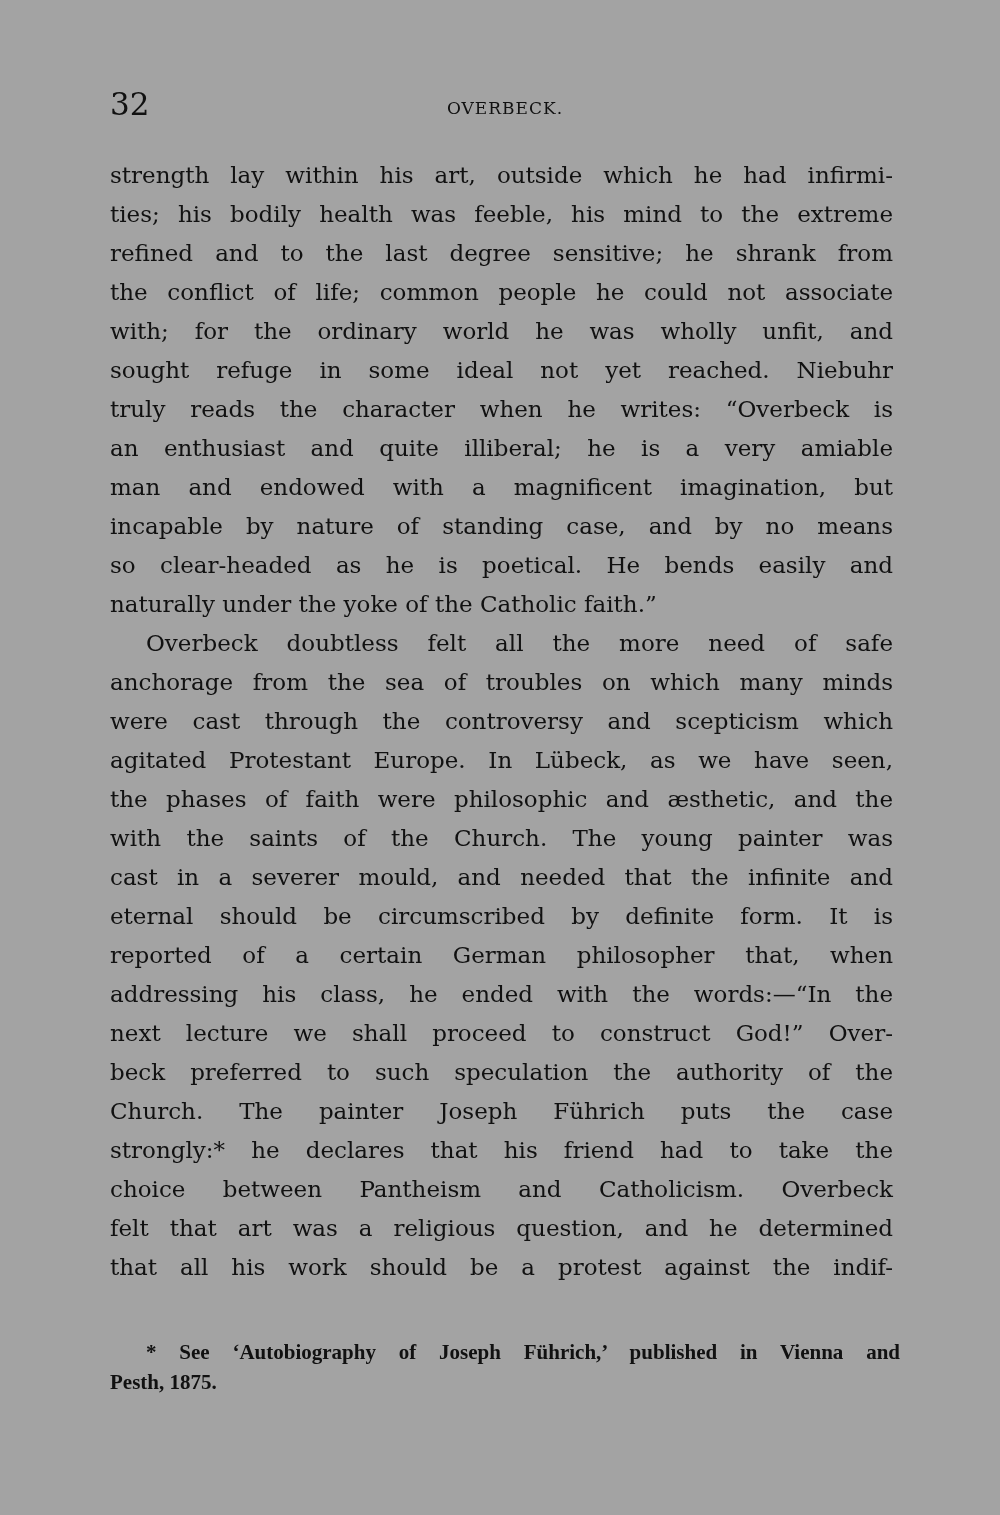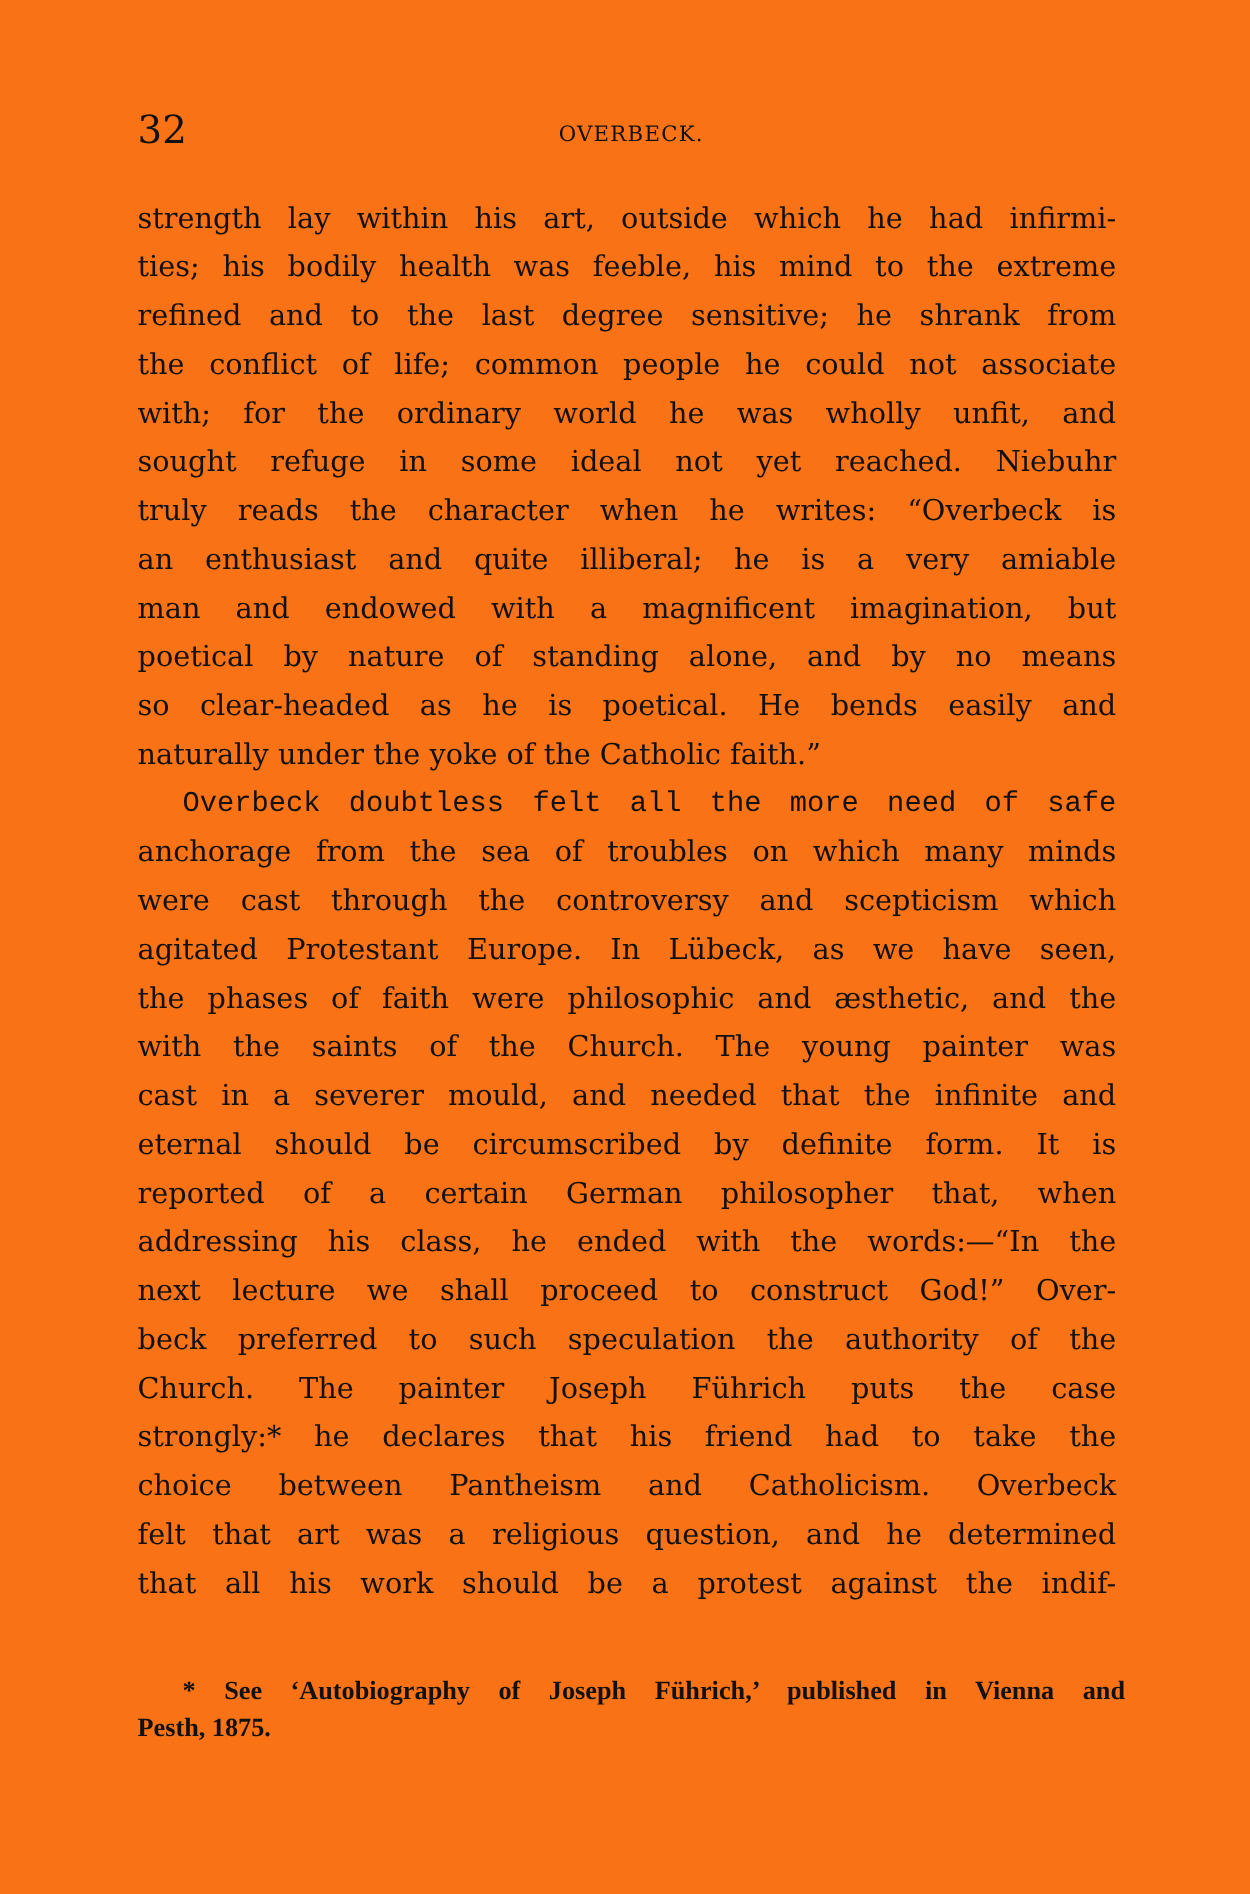--- a/index.html
+++ b/index.html
@@ -1,24 +1,24 @@
 <!DOCTYPE html>
 <html><head>
 <meta charset="utf-8">
 <style>
   html, body { margin: 0; padding: 0; background: #ffffff; }
   body { width: 1000px; height: 1515px; position: relative; overflow: hidden; }
-  .page { position: absolute; left: 0; top: 0; width: 1000px; height: 1515px; background: #f97316; color: #111; font-family: "DejaVu Serif", "Liberation Serif", serif; }
+  .page { position: absolute; left: 0; top: 0; width: 1000px; height: 1515px; background: #a3a3a3; color: #111; font-family: "DejaVu Serif", "Liberation Serif", serif; }
   .header { position: absolute; top: 86px; left: 110px; width: 785px; height: 40px; }
   .page-num { position: absolute; left: 0; top: 0; font-size: 31px; }
   .running-head { position: absolute; left: 5px; right: 0; top: 12px; text-align: center; font-size: 17px; letter-spacing: 1px; }
   .body { position: absolute; top: 156px; left: 110px; width: 783px; }
   .line { display: block; font-size: 23px; line-height: 39px; height: 39px; white-space: nowrap; text-align: justify; text-align-last: justify; }
   .line.last { text-align-last: left; }
-  .line.indent { padding-left: 36px; font-family: Liberation Mono, monospace; }
+  .line.indent { padding-left: 36px; }
   .footnote { position: absolute; top: 1337px; left: 110px; width: 790px; font-family: "Liberation Serif", serif; font-weight: bold; }
   .fn-line { display: block; font-size: 21px; line-height: 30px; white-space: nowrap; text-align: justify; text-align-last: justify; }
   .fn-line.indent { padding-left: 36px; }
   .fn-line.last { text-align-last: left; }
 </style>
 </head>
 <body>
 
 <div class="page">
   <div class="header">
@@ -30,21 +30,21 @@
     <div>
       <span class="line">strength lay within his art, outside which he had infirmi-</span>
       <span class="line">ties; his bodily health was feeble, his mind to the extreme</span>
       <span class="line">refined and to the last degree sensitive; he shrank from</span>
       <span class="line">the conflict of life; common people he could not associate</span>
       <span class="line">with; for the ordinary world he was wholly unfit, and</span>
       <span class="line">sought refuge in some ideal not yet reached. Niebuhr</span>
       <span class="line">truly reads the character when he writes: “Overbeck is</span>
       <span class="line">an enthusiast and quite illiberal; he is a very amiable</span>
       <span class="line">man and endowed with a magnificent imagination, but</span>
-      <span class="line">poetical by nature of standing alone, and by no means</span>
+      <span class="line">incapable by nature of standing case, and by no means</span>
       <span class="line">so clear-headed as he is poetical. He bends easily and</span>
       <span class="line last">naturally under the yoke of the Catholic faith.”</span>
     </div>
     <div>
       <span class="line indent">Overbeck doubtless felt all the more need of safe</span>
       <span class="line">anchorage from the sea of troubles on which many minds</span>
       <span class="line">were cast through the controversy and scepticism which</span>
       <span class="line">agitated Protestant Europe. In Lübeck, as we have seen,</span>
       <span class="line">the phases of faith were philosophic and æsthetic, and the</span>
       <span class="line">with the saints of the Church. The young painter was</span>

